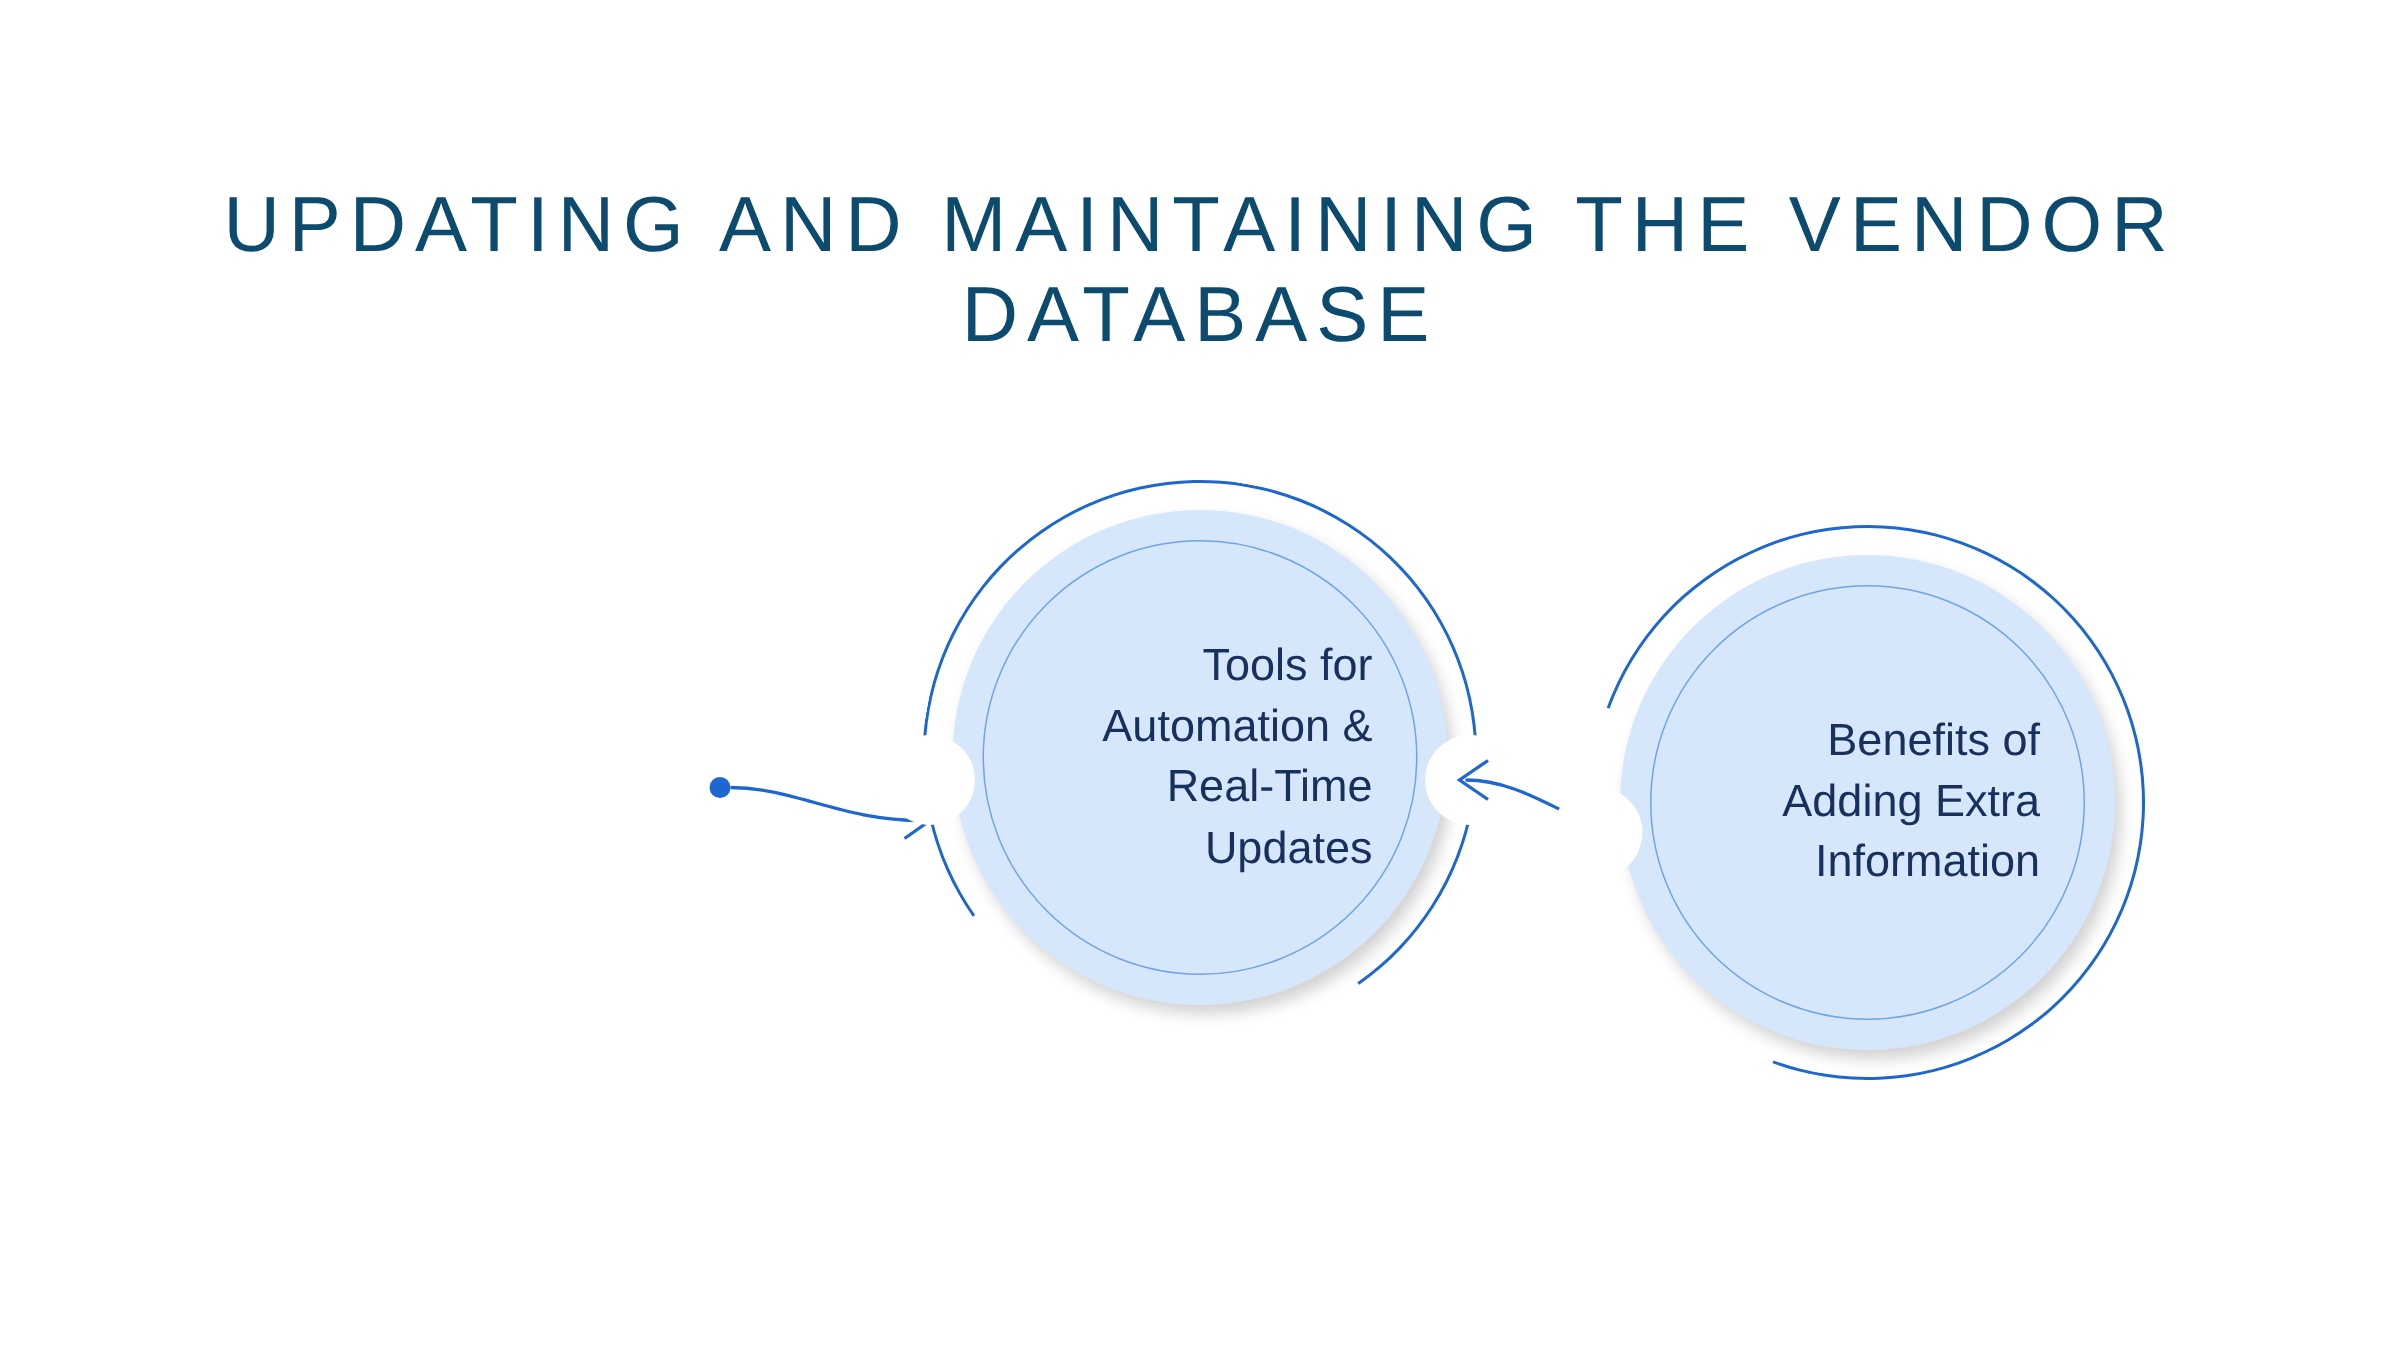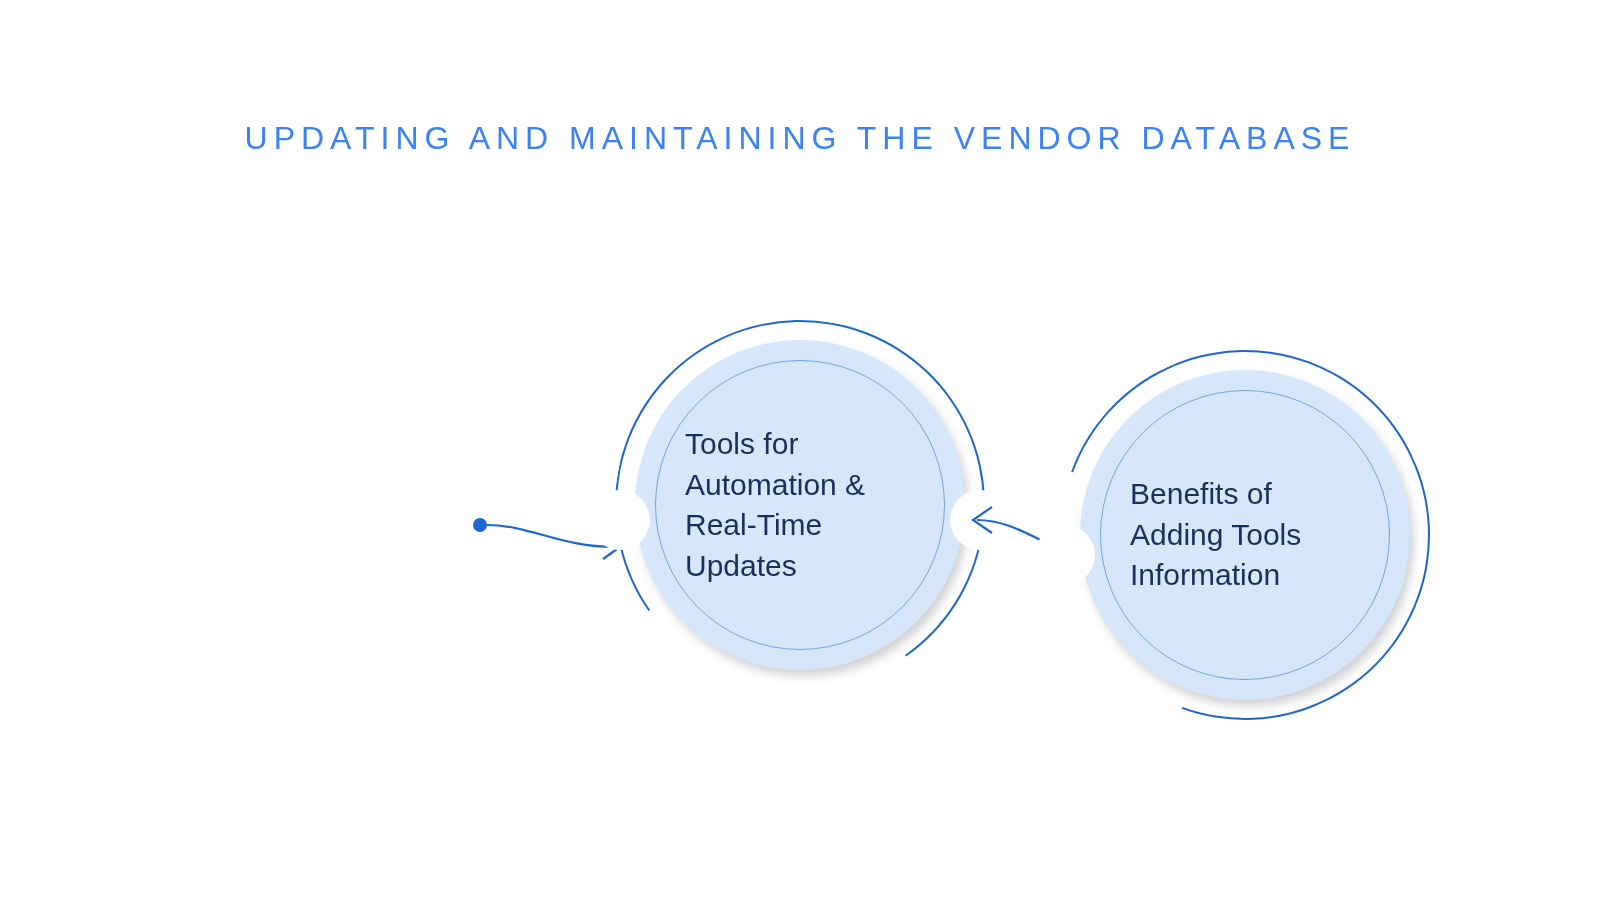--- a/index.html
+++ b/index.html
@@ -10,23 +10,23 @@
     background: #ffffff;
     font-family: "Segoe UI", "Helvetica Neue", Arial, sans-serif;
     overflow: hidden;
   }
   .title {
     position: absolute;
     top: 120px;
     left: 0;
     width: 100%;
     text-align: center;
-    font-size: 32px;
+    font-size: 52px;
     letter-spacing: 6px;
-    color: #3b82f6;
+    color: #0c4a6e;
     font-weight: 400;
   }
   .stage {
     position: absolute;
     top: 320px;
     left: 0;
     width: 1600px;
     height: 420px;
   }
   
@@ -60,21 +60,21 @@
     border-radius: 50%;
     border: 1px solid #6fa4e6;
     box-sizing: border-box;
   }
   .label {
     position: absolute;
     inset: 40px;
     display: flex;
     align-items: center;
     justify-content: center;
-    text-align: left;
+    text-align: right;
     font-size: 30px;
     line-height: 1.35;
     color: #18305c;
     padding: 30px;
     box-sizing: border-box;
   }
 
   
   .notch {
     position: absolute;
@@ -135,16 +135,16 @@
     <circle class="dot" cx="160" cy="65" r="7"></circle>
     <path class="wire" d="M153 65 C 100 65, 70 25, 22 25"></path>
     <path class="arrowhead" d="M37 12 L18 25 L37 38"></path>
   </svg>
 
   <div id="node-3" class="node">
     <div class="outer-ring right"></div>
     <div class="disc"></div>
     <div class="notch" style="top:175px; left:-25px;"></div>
     <div class="inner-ring"></div>
-    <div class="label">Benefits of Adding Tools Information</div>
+    <div class="label">Benefits of Adding Extra Information</div>
   </div>
 
 </div>
 
 </body></html>

